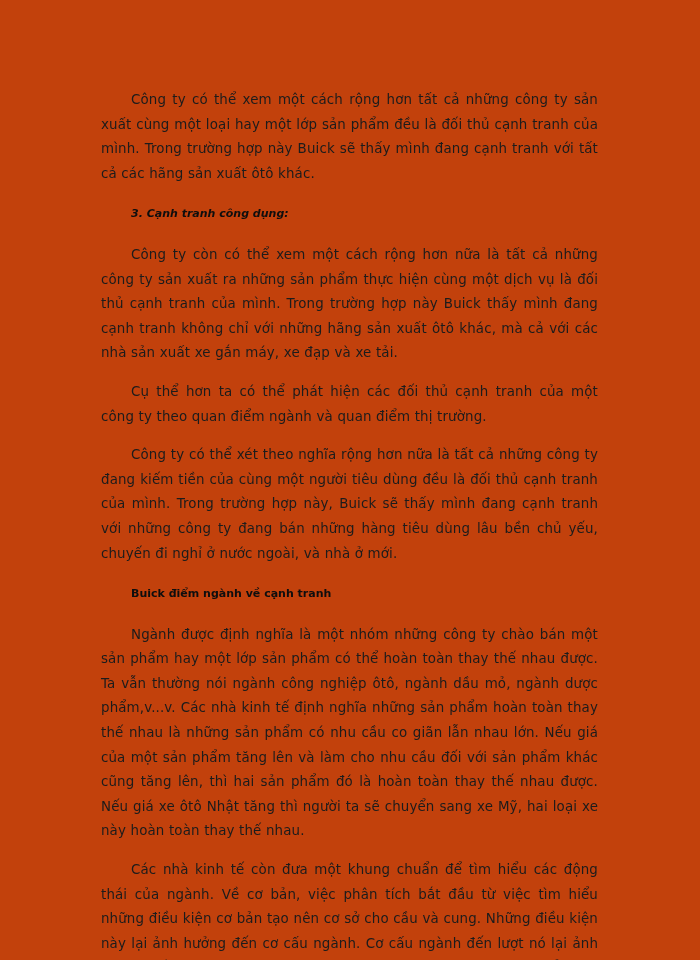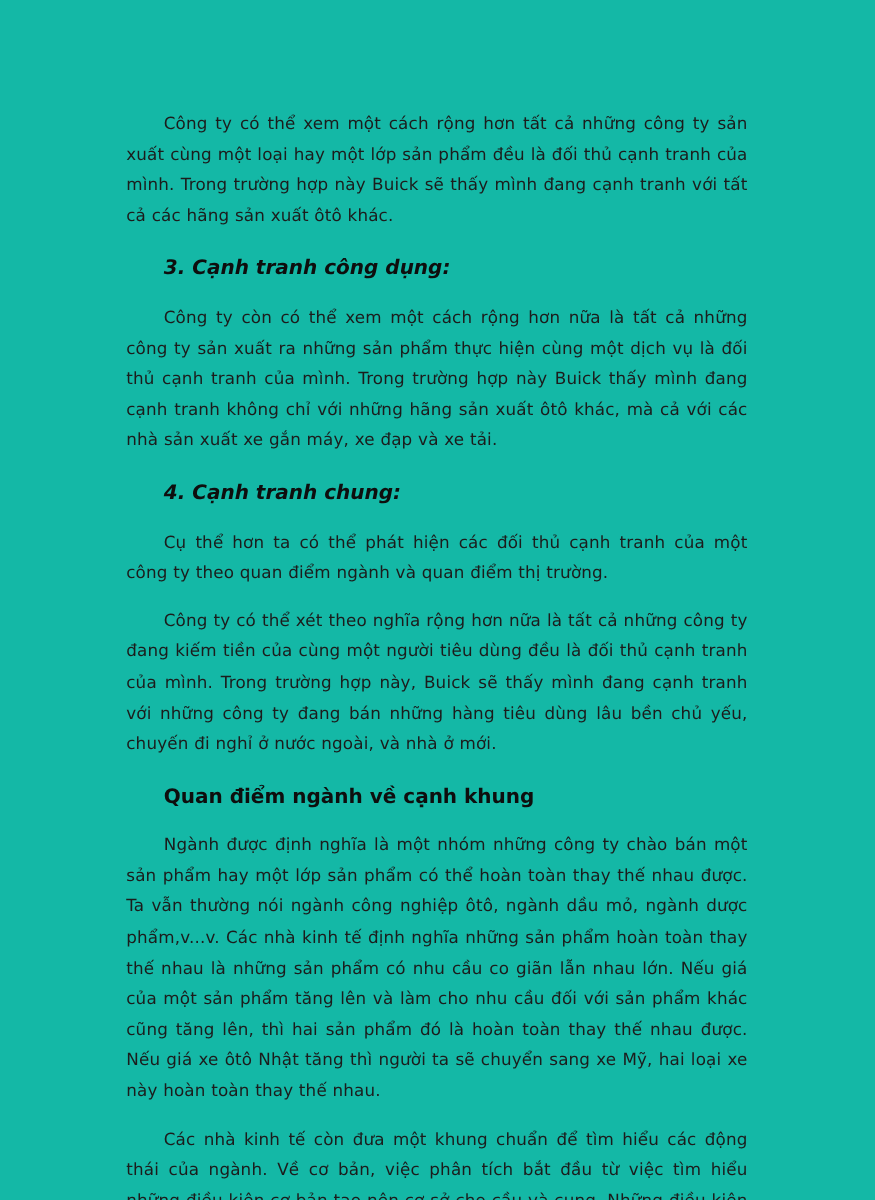--- a/index.html
+++ b/index.html
@@ -11,21 +11,21 @@
 
   body {
     font-family: "DejaVu Sans", "Liberation Sans", sans-serif;
   }
 
   .page {
     position: relative;
     width: 700px;
     height: 960px;
     margin: 0 auto;
-    background: #14b8a6;
+    background: #c2410c;
     overflow: hidden;
     box-sizing: border-box;
   }
 
   .text-column {
     position: absolute;
     left: 101px;
     top: 88px;
     width: 497px;
   }
@@ -47,21 +47,21 @@
 
   .para + .para {
     margin-top: 14px;
   }
 
   .heading {
     margin: 0;
     padding: 0;
     text-indent: 30px;
     text-align: left;
-    font-size: 16px;
+    font-size: 11px;
     line-height: 24.6px;
     color: #0e0e0e;
     font-weight: bold;
   }
 
   .heading-numbered {
     font-style: italic;
   }
 
   .heading-plain {
@@ -74,20 +74,19 @@
   }
 </style>
 </head>
 <body>
 
 <div class="page">
   <div class="text-column" id="text-column">
       <p class="para">Công ty có thể xem một cách rộng hơn tất cả những công ty sản xuất cùng một loại hay một lớp sản phẩm đều là đối thủ cạnh tranh của mình. Trong trường hợp này Buick sẽ thấy mình đang cạnh tranh với tất cả các hãng sản xuất ôtô khác.</p>
       <p class="heading heading-numbered">3. Cạnh tranh công dụng:</p>
       <p class="para">Công ty còn có thể xem một cách rộng hơn nữa là tất cả những công ty sản xuất ra những sản phẩm thực hiện cùng một dịch vụ là đối thủ cạnh tranh của mình. Trong trường hợp này Buick thấy mình đang cạnh tranh không chỉ với những hãng sản xuất ôtô khác, mà cả với các nhà sản xuất xe gắn máy, xe đạp và xe tải.</p>
-      <p class="heading heading-numbered">4. Cạnh tranh chung:</p>
       <p class="para">Cụ thể hơn ta có thể phát hiện các đối thủ cạnh tranh của một công ty theo quan điểm ngành và quan điểm thị trường.</p>
       <p class="para">Công ty có thể xét theo nghĩa rộng hơn nữa là tất cả những công ty đang kiếm tiền của cùng một người tiêu dùng đều là đối thủ cạnh tranh của mình. Trong trường hợp này, Buick sẽ thấy mình đang cạnh tranh với những công ty đang bán những hàng tiêu dùng lâu bền chủ yếu, chuyến đi nghỉ ở nước ngoài, và nhà ở mới.</p>
-      <p class="heading heading-plain">Quan điểm ngành về cạnh khung</p>
+      <p class="heading heading-plain">Buick điểm ngành về cạnh tranh</p>
       <p class="para">Ngành được định nghĩa là một nhóm những công ty chào bán một sản phẩm hay một lớp sản phẩm có thể hoàn toàn thay thế nhau được. Ta vẫn thường nói ngành công nghiệp ôtô, ngành dầu mỏ, ngành dược phẩm,v...v. Các nhà kinh tế định nghĩa những sản phẩm hoàn toàn thay thế nhau là những sản phẩm có nhu cầu co giãn lẫn nhau lớn. Nếu giá của một sản phẩm tăng lên và làm cho nhu cầu đối với sản phẩm khác cũng tăng lên, thì hai sản phẩm đó là hoàn toàn thay thế nhau được. Nếu giá xe ôtô Nhật tăng thì người ta sẽ chuyển sang xe Mỹ, hai loại xe này hoàn toàn thay thế nhau.</p>
       <p class="para">Các nhà kinh tế còn đưa một khung chuẩn để tìm hiểu các động thái của ngành. Về cơ bản, việc phân tích bắt đầu từ việc tìm hiểu những điều kiện cơ bản tạo nên cơ sở cho cầu và cung. Những điều kiện này lại ảnh hưởng đến cơ cấu ngành. Cơ cấu ngành đến lượt nó lại ảnh hưởng đến sự chỉ đạo ngành trong những lĩnh vực như phát triển sản phẩm, định giá và chiến lược quảng cáo. Sau đó sự chỉ đạo của ngành sẽ quyết định kết quả của ngành, như hiệu suất của ngành, tiến bộ về công nghệ, khả năng sinh lời và đảm bảo việc làm.</p>
     </div>
 </div>
 
 </body></html>

